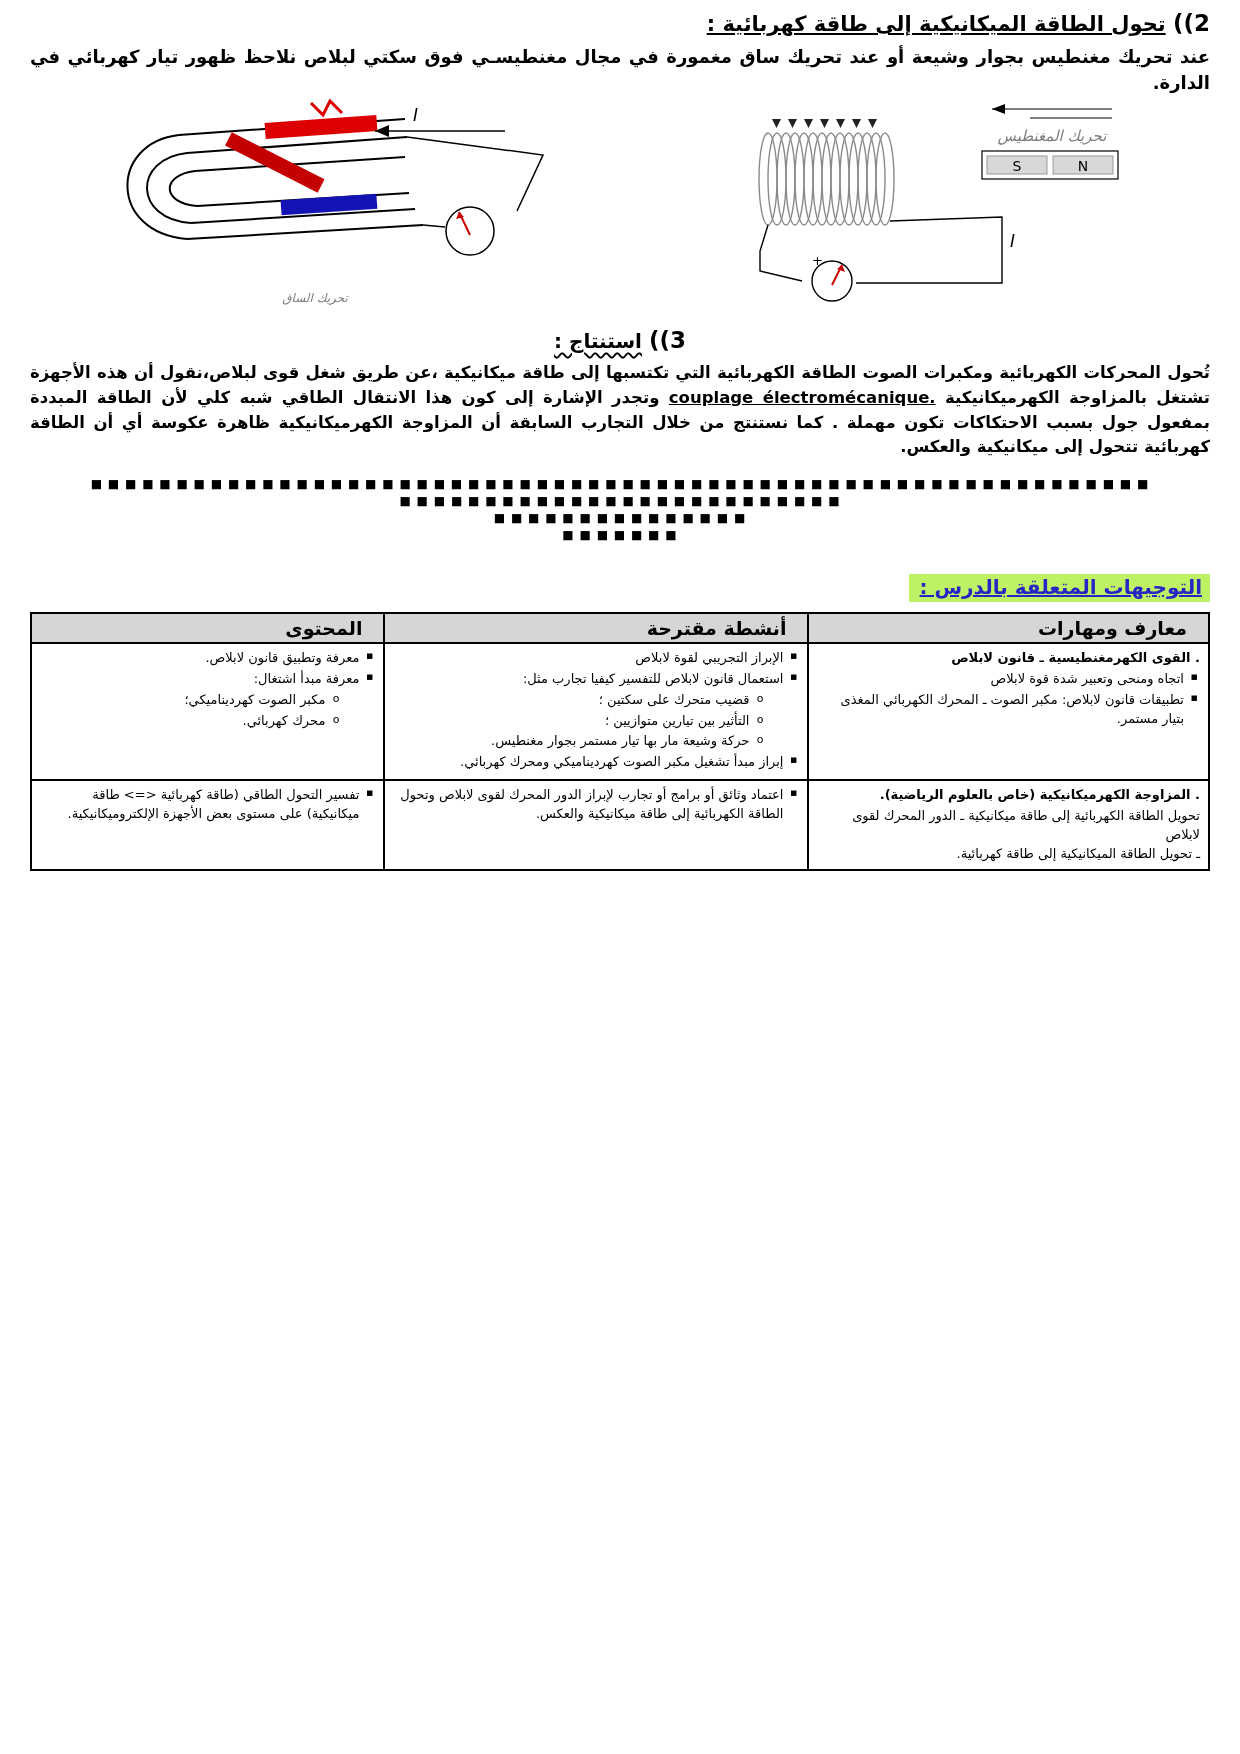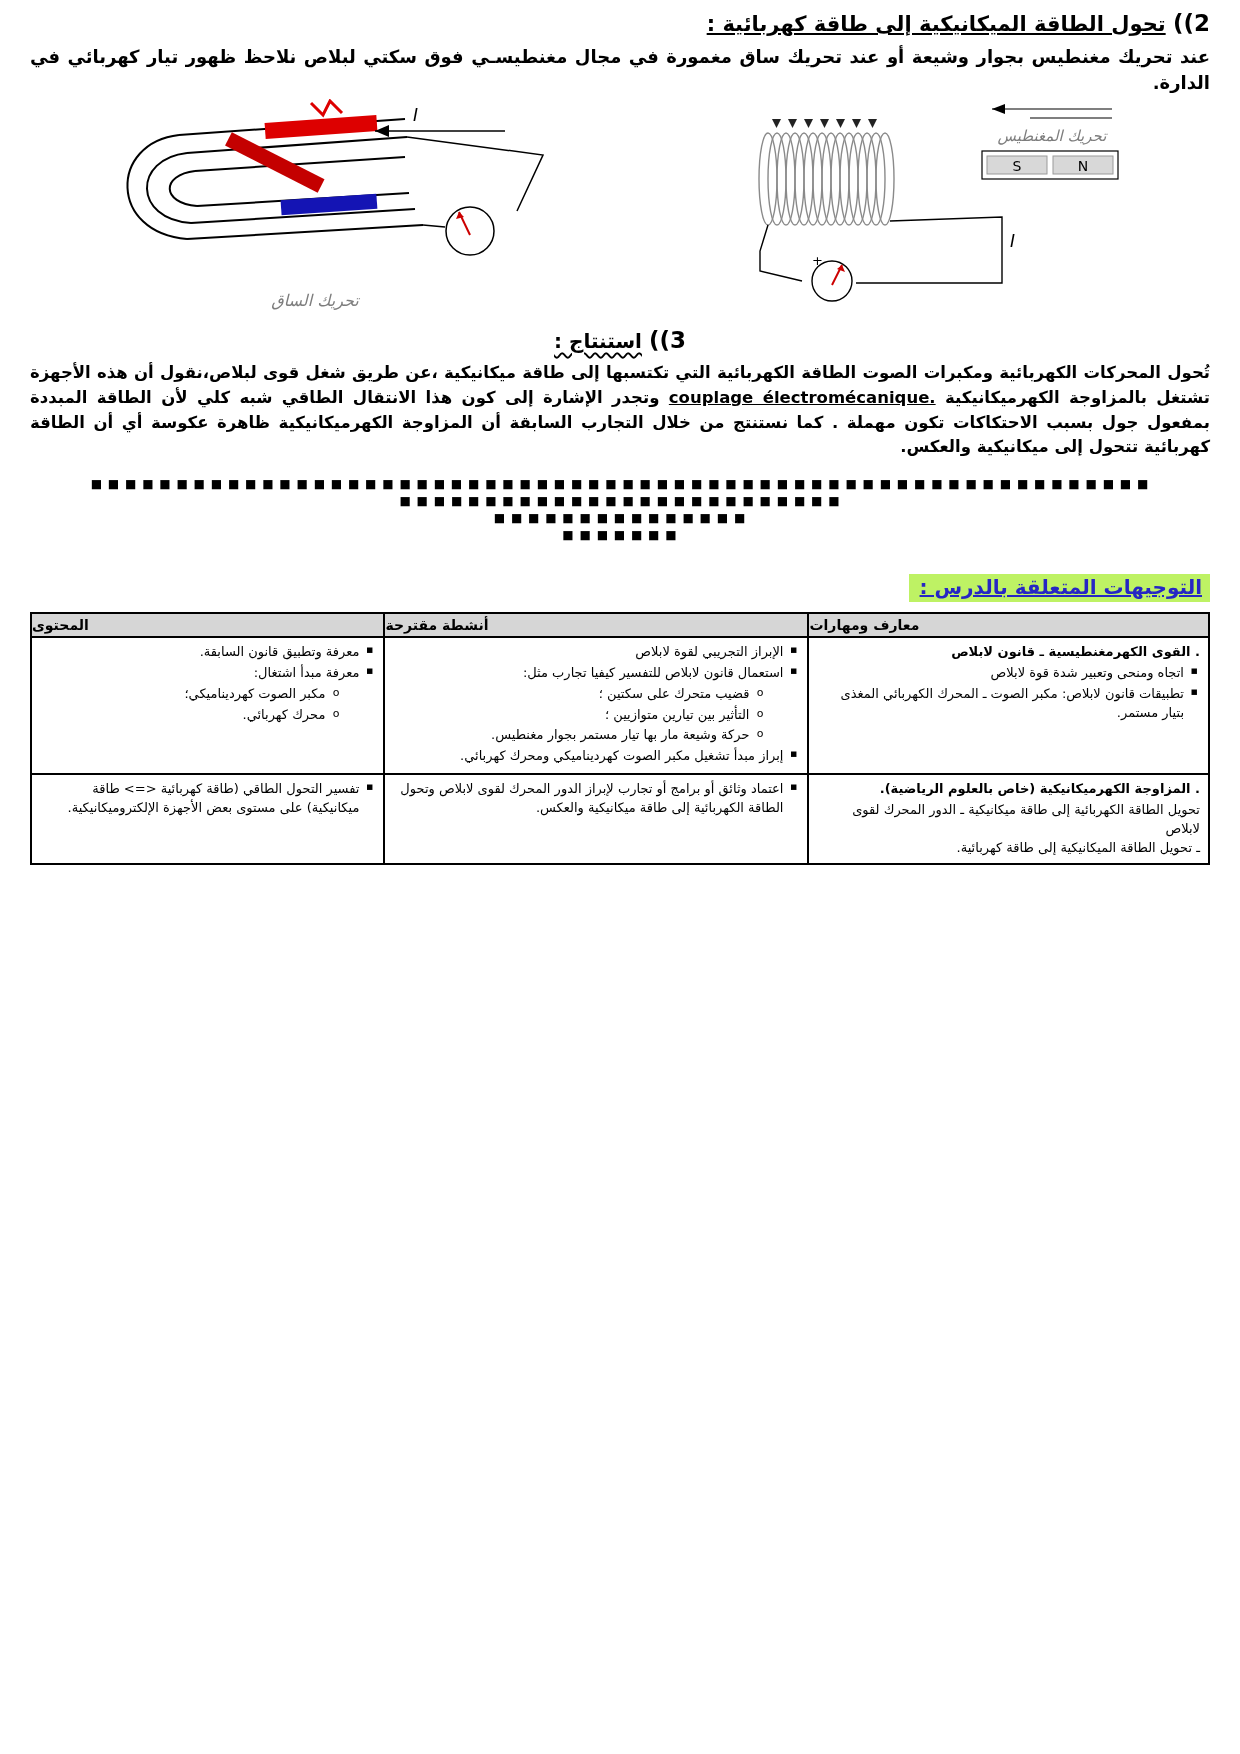--- a/index.html
+++ b/index.html
@@ -14,21 +14,21 @@
 
   .h2 { text-align:right; font-size:21px; font-weight:bold; margin-bottom:8px; }
   .h2 .title-text { text-decoration:underline; }
   .fancy-num { font-size:23px; font-weight:bold; letter-spacing:-2px; }
 
   .intro { font-size:18px; font-weight:bold; text-align:justify; line-height:1.42; margin-bottom:4px; }
 
   .figures { direction:ltr; display:flex; justify-content:space-between; align-items:flex-start;
              padding:0 80px 0 45px; height:222px; }
   .figure { display:flex; flex-direction:column; align-items:center; }
-  .fig-label { color:#7d7d7d; font-size:16px; font-style:italic; margin-top:-6px; }
+  .fig-label { color:#7d7d7d; font-size:12px; font-style:italic; margin-top:-6px; }
 
   .caption { font-size:18px; font-weight:bold; text-align:right; padding-left:140px; padding-right:115px; direction:rtl; }
 
   .h3 { text-align:center; font-size:20px; font-weight:bold; margin:6px 0 8px 0; }
   .h3 .title-text { text-decoration:underline wavy; text-underline-offset:4px; }
 
   .conclusion { font-size:16.5px; font-weight:bold; text-align:justify; line-height:1.5; direction:rtl; }
   .french { direction:ltr; unicode-bidi:embed; font-weight:bold;text-decoration:underline; }
 
   .divider { direction:ltr; text-align:center; margin-top:16px; }
@@ -36,22 +36,22 @@
 
   .guidance-wrap { margin:30px 0 10px 0; }
   .guidance {
     display:inline-block; background:#bef264; color:#2626c4;
     font-size:20px; font-weight:bold; text-decoration:underline;
     padding:1px 8px 3px 11px;
   }
 
   table.lesson { width:100%; border-collapse:collapse; border:2px solid #000; font-size:13px; direction:rtl; }
   table.lesson th {
-    border:2px solid #000; background:#d6d6d6; font-size:14px; font-weight:bold;
-    text-align:left; padding:3px 0;
+    border:2px solid #000; background:#d6d6d6; font-size:19px; font-weight:bold;
+    text-align:right; padding:3px 21px;
   }
   table.lesson td { border:2px solid #000; vertical-align:top; padding:5px 8px; line-height:1.45; }
   col.c-skills { width:34%; } col.c-activities { width:36%; } col.c-content { width:30%; }
 
   .cell-title { font-weight:bold; margin-bottom:2px; }
   ul { list-style:none; }
   ul.sq  > li { position:relative; padding-right:16px; margin-bottom:2px; }
   ul.sq  > li::before { content:"▪"; position:absolute; right:2px; top:-1px; font-size:11px; }
   ul.circ { padding-right:34px; }
   ul.circ > li { position:relative; padding-right:16px; margin-bottom:2px; }
@@ -218,21 +218,21 @@
             <li>قضيب متحرك على سكتين ؛</li>
             <li>التأثير بين تيارين متوازيين ؛</li>
             <li>حركة وشيعة مار بها تيار مستمر بجوار مغنطيس.</li>
           </ul>
           <ul class="sq">
             <li>إبراز مبدأ تشغيل مكبر الصوت كهرديناميكي ومحرك كهربائي.</li>
           </ul>
         </td>
         <td>
           <ul class="sq">
-            <li>معرفة وتطبيق قانون السابقة.</li>
+            <li>معرفة وتطبيق قانون لابلاص.</li>
             <li>معرفة مبدأ اشتغال:</li>
           </ul>
           <ul class="circ">
             <li>مكبر الصوت كهرديناميكي؛</li>
             <li>محرك كهربائي.</li>
           </ul>
         </td>
       </tr>
       <tr>
         <td>

